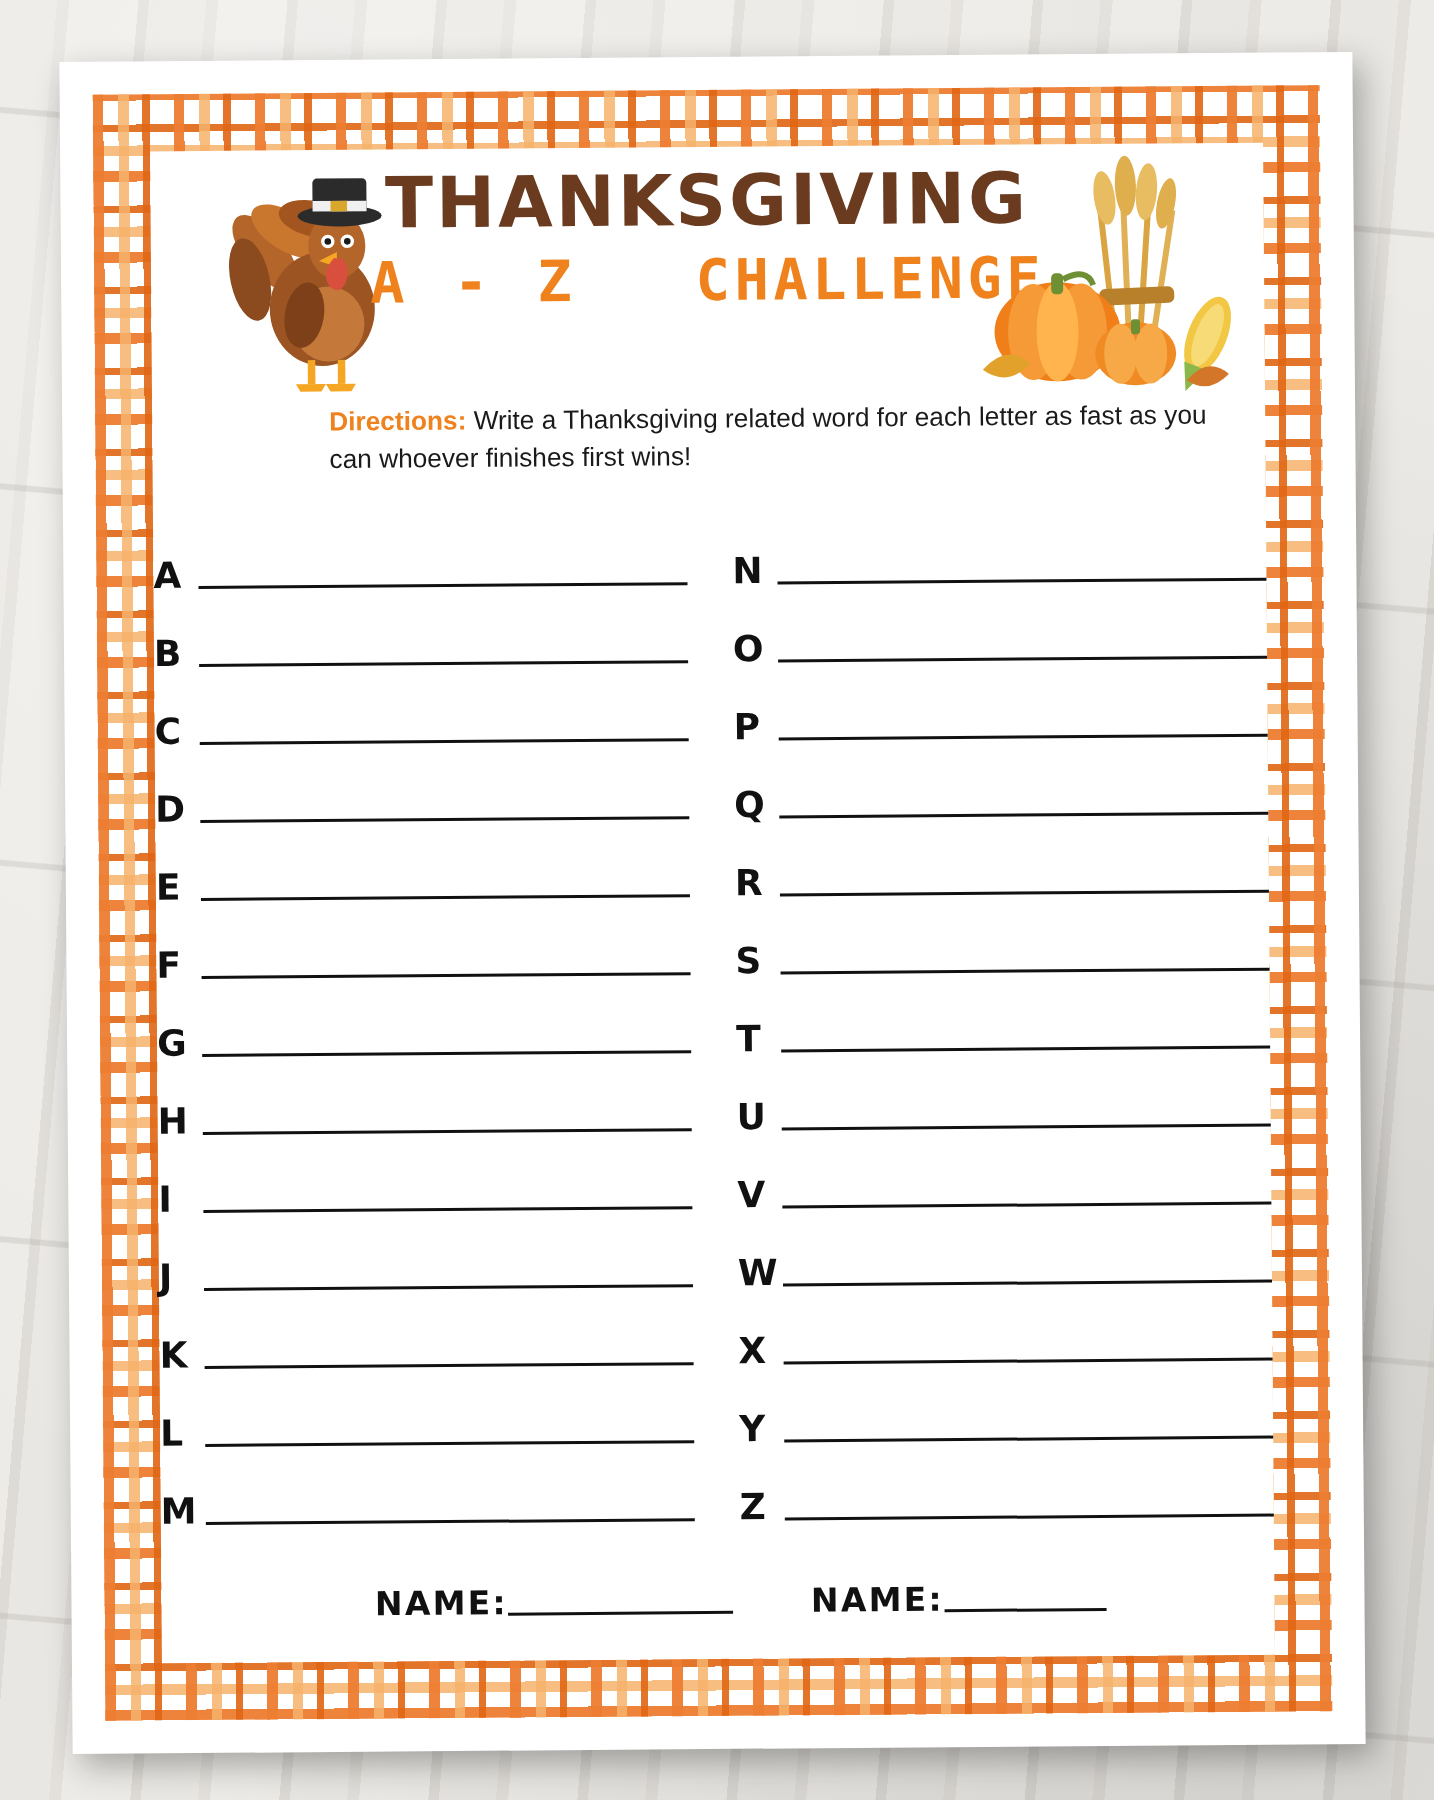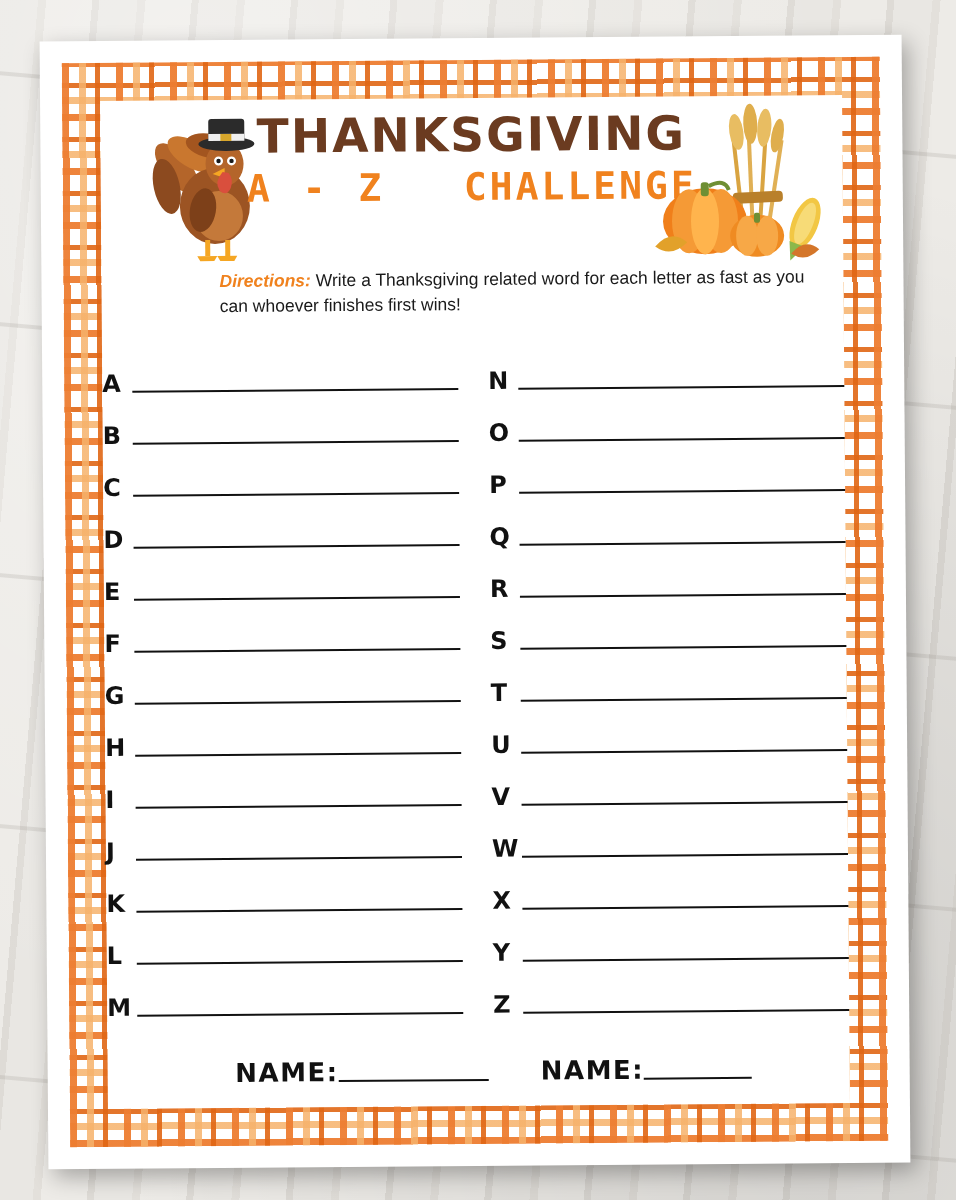--- a/index.html
+++ b/index.html
@@ -153,21 +153,20 @@
     margin-top: 4px;
     margin-left: 118px;
     margin-right: 22px;
     font-size: 17.5px;
     line-height: 1.45;
     color: #1a1a1a;
   }
   .directions .dir-label {
     color: #f0821e;
     font-weight: bold;
-    font-style: italic;
   }
 
   
   .grid {
     margin-top: 28px;
     display: flex;
     gap: 30px;
   }
   .col { flex: 1; }
   .row {
@@ -201,21 +200,21 @@
     gap: 52px;
     padding-left: 30px;
   }
   .field {
     display: flex;
     align-items: flex-end;
   }
   .field-label {
     font-family: "DejaVu Sans", sans-serif;
     font-weight: bold;
-    font-size: 26px;
+    font-size: 22px;
     letter-spacing: 1.5px;
     color: #111;
   }
   .field-line {
     border-bottom: 2.4px solid #111;
     height: 1px;
     margin-bottom: 5px;
   }
   .field-line.name { width: 150px; }
   .field-line.score { width: 108px; }

